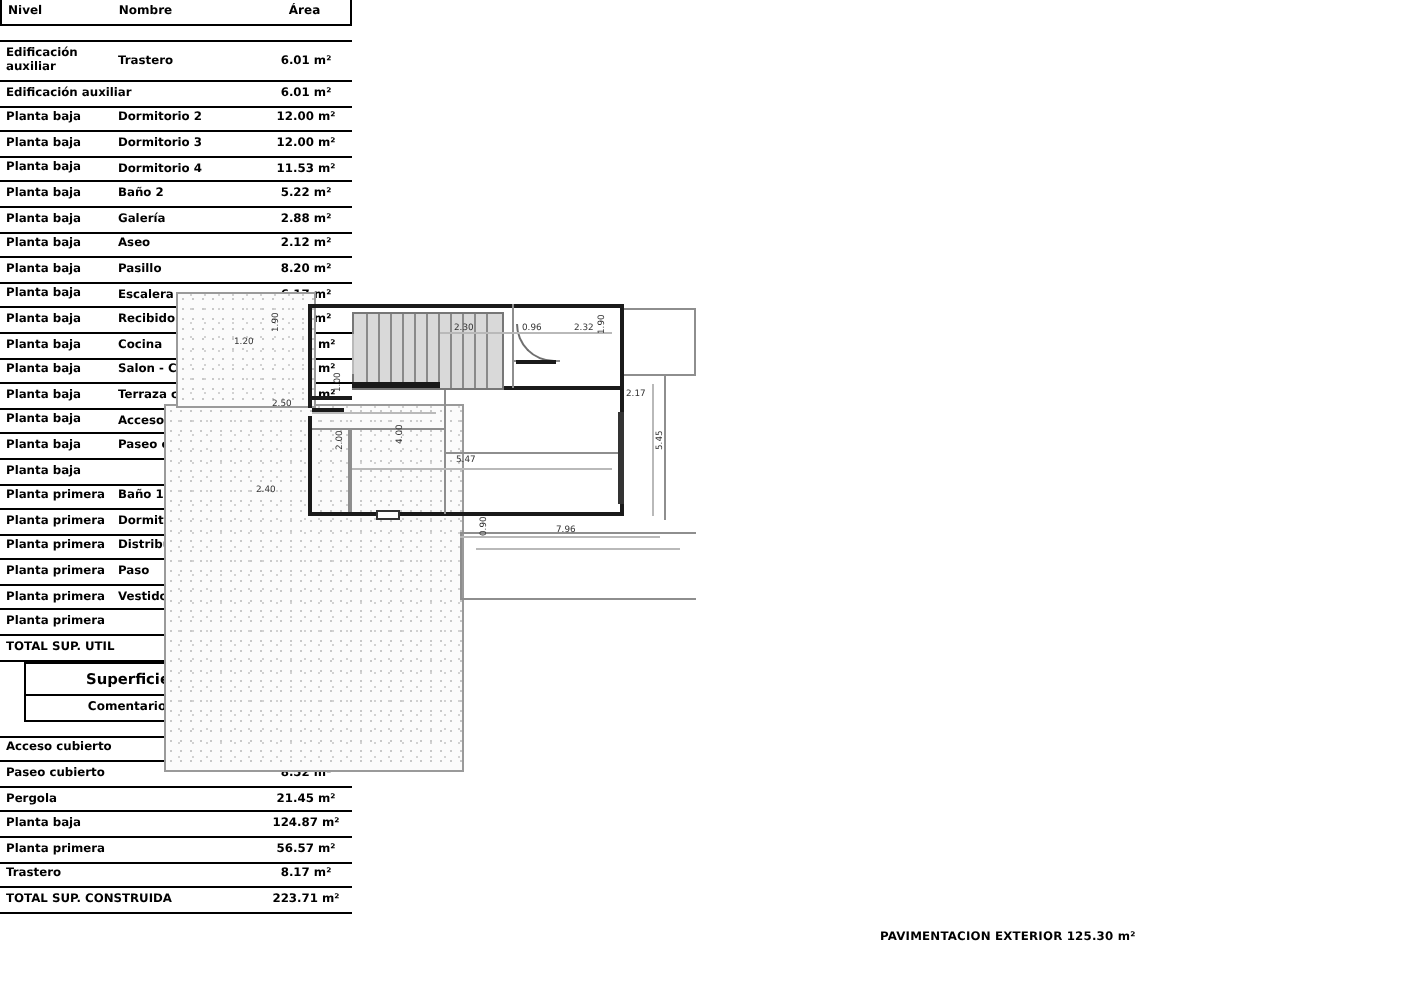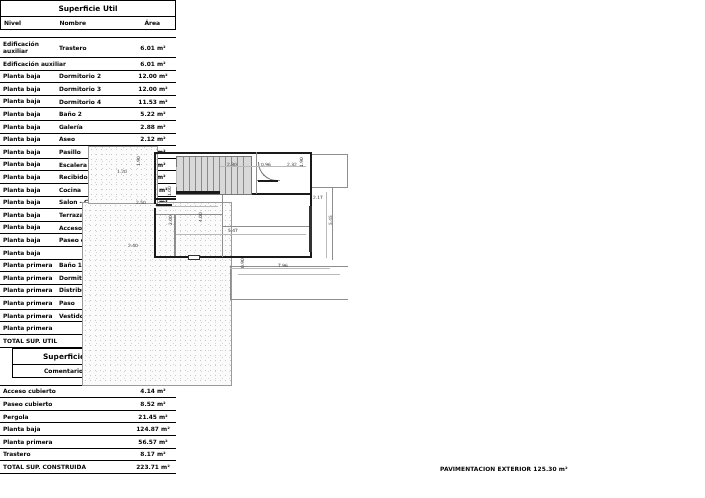--- a/index.html
+++ b/index.html
@@ -50,21 +50,20 @@
     border:0.7px solid #9a9a9a;}
   .stairs{position:absolute;background:#d9d9d9;border:0.7px solid #777;}
   .stairs i{position:absolute;top:0;bottom:0;width:0.6px;background:#8a8a8a;}
   .door{position:absolute;border:0.7px solid #6f6f6f;border-radius:0 0 0 100%;
         border-top:none;border-right:none;}
 </style>
 </head>
 <body>
 
 <div id="util-table">
-  <div class="title-box">Superficie Util</div>
   <div class="hdr-box">
     <div class="hdr-inner">
       <span class="h1">Nivel</span>
       <span class="h2">Nombre</span>
       <span class="h3">Área</span>
     </div>
   </div>
   <div class="gap"></div>
   <div id="util-rows">
       <div class="row first tall">

